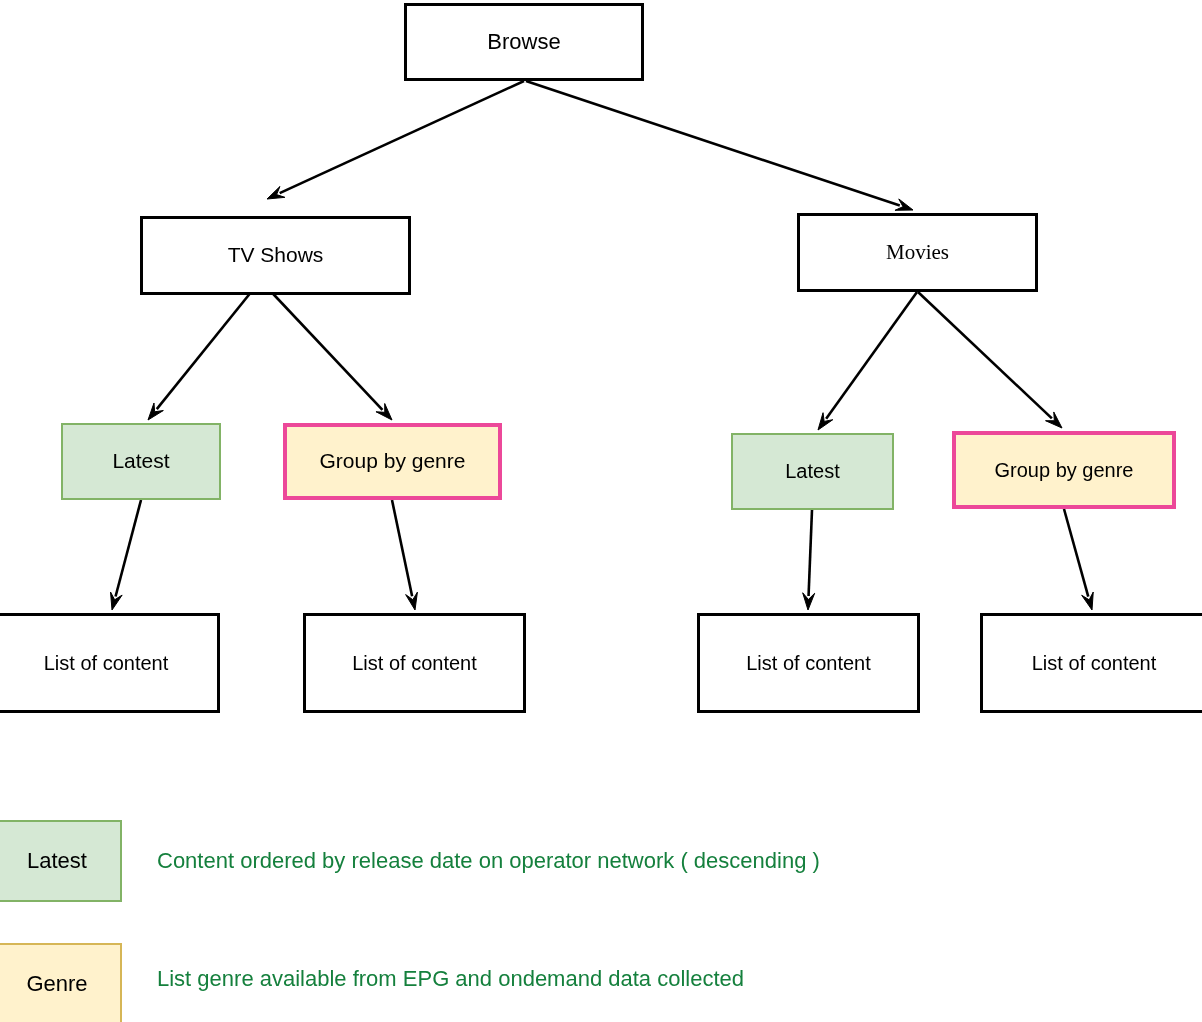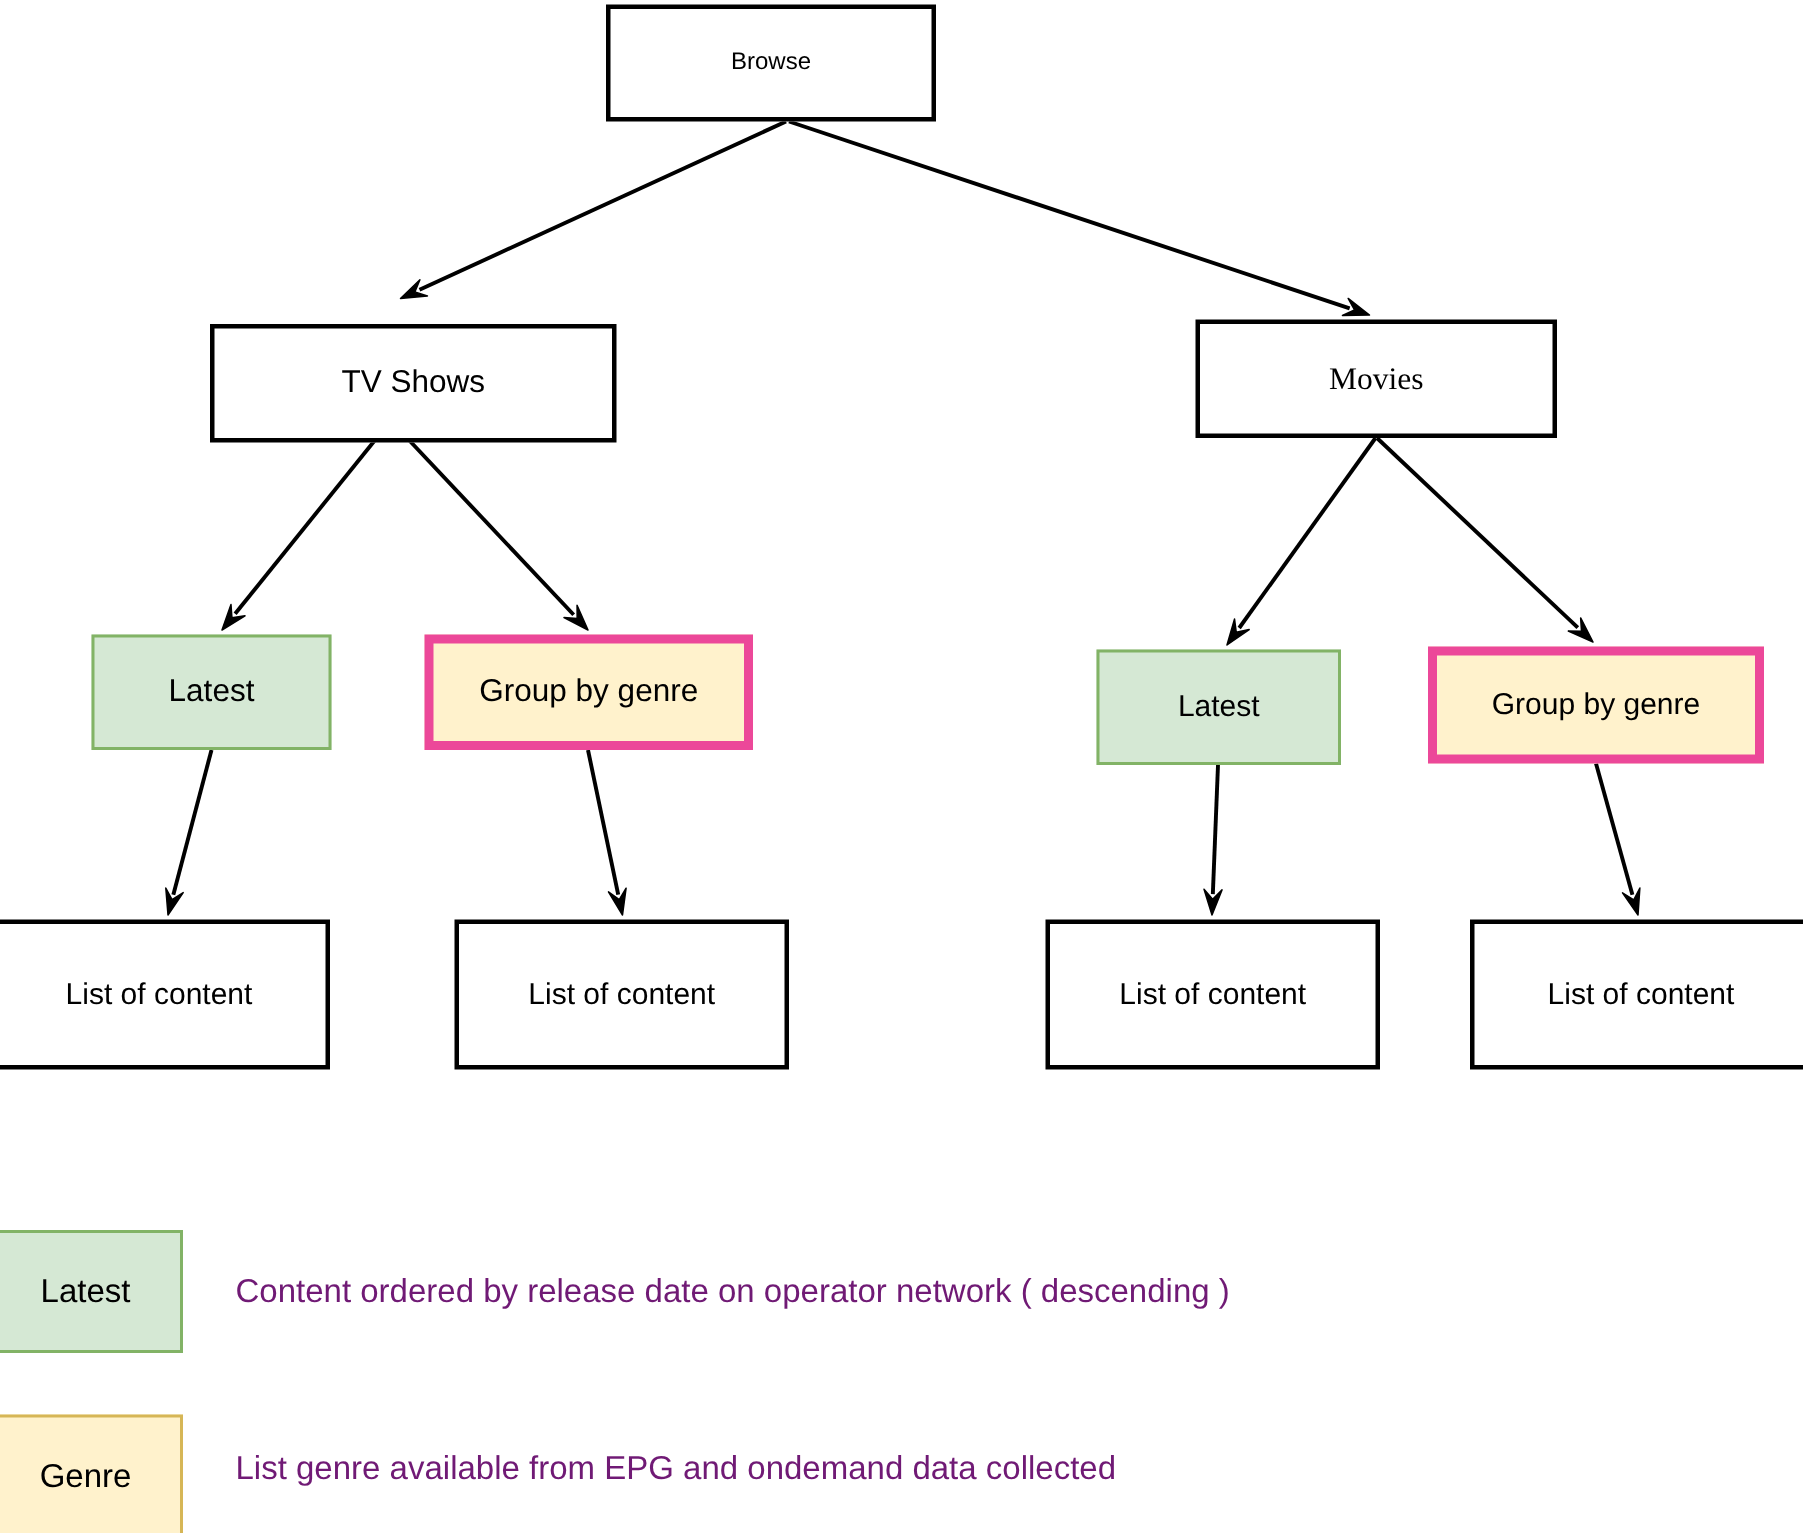--- a/index.html
+++ b/index.html
@@ -42,21 +42,21 @@
   .node.plain {
     background: #ffffff;
     border: 3px solid #000000;
   }
   .node.green {
     background: #d5e8d4;
     border: 2px solid #82b366;
   }
   .node.yellow {
     background: #fff2cc;
-    border: 6px solid #ec4899;
+    border: 4px solid #ec4899;
   }
   .node-label {
     display: block;
   }
   .legend-swatch {
     position: absolute;
     box-sizing: border-box;
     display: flex;
     align-items: center;
     justify-content: center;
@@ -66,21 +66,21 @@
   .legend-swatch.green {
     background: #d5e8d4;
     border: 2px solid #82b366;
   }
   .legend-swatch.yellow {
     background: #fff2cc;
     border: 2px solid #d6b656;
   }
   .legend-text {
     position: absolute;
-    color: #701a75;
+    color: #15803d;
     white-space: nowrap;
     z-index: 2;
   }
 </style>
 </head>
 <body>
 
 <div id="canvas">
 
   <svg id="edge-layer" width="1202" height="1022" viewBox="0 0 1202 1022" xmlns="http://www.w3.org/2000/svg">
@@ -120,21 +120,21 @@
         <line x1="812" y1="510" x2="808.5571544545833" y2="596.0711386354183" stroke="#000000" stroke-width="2.6"></line>
         <polygon points="808,610 802.6842508996,592.7737754716363 808.4212631241971,599.4684218950723 814.6746624042615,593.2533919318228" fill="#000000" stroke="#000000" stroke-width="1" stroke-linejoin="round"></polygon>
       </g>
       <g>
         <line x1="1064" y1="509" x2="1088.2759047996262" y2="596.5666565986515" stroke="#000000" stroke-width="2.6"></line>
         <polygon points="1092,610 1081.676493628806,595.2207843170243 1089.1842207021564,599.8430818184926 1093.2403473458921,592.0149634845648" fill="#000000" stroke="#000000" stroke-width="1" stroke-linejoin="round"></polygon>
       </g>
     </svg>
 
   <div id="node-layer">
-      <div class="node plain" style="left: 404px; top: 3px; width: 220px; height: 78px; font-size: 16px;">
+      <div class="node plain" style="left: 404px; top: 3px; width: 240px; height: 78px; font-size: 22px;">
         <span class="node-label">Browse</span>
       </div>
       <div class="node plain" style="left: 140px; top: 216px; width: 271px; height: 79px; font-size: 21px;">
         <span class="node-label">TV Shows</span>
       </div>
       <div class="node plain" style="left: 797px; top: 213px; width: 241px; height: 79px; font-size: 21px; font-family: Liberation Serif, serif;">
         <span class="node-label">Movies</span>
       </div>
       <div class="node green" style="left: 61px; top: 423px; width: 160px; height: 77px; font-size: 21px;">
         <span class="node-label">Latest</span>

